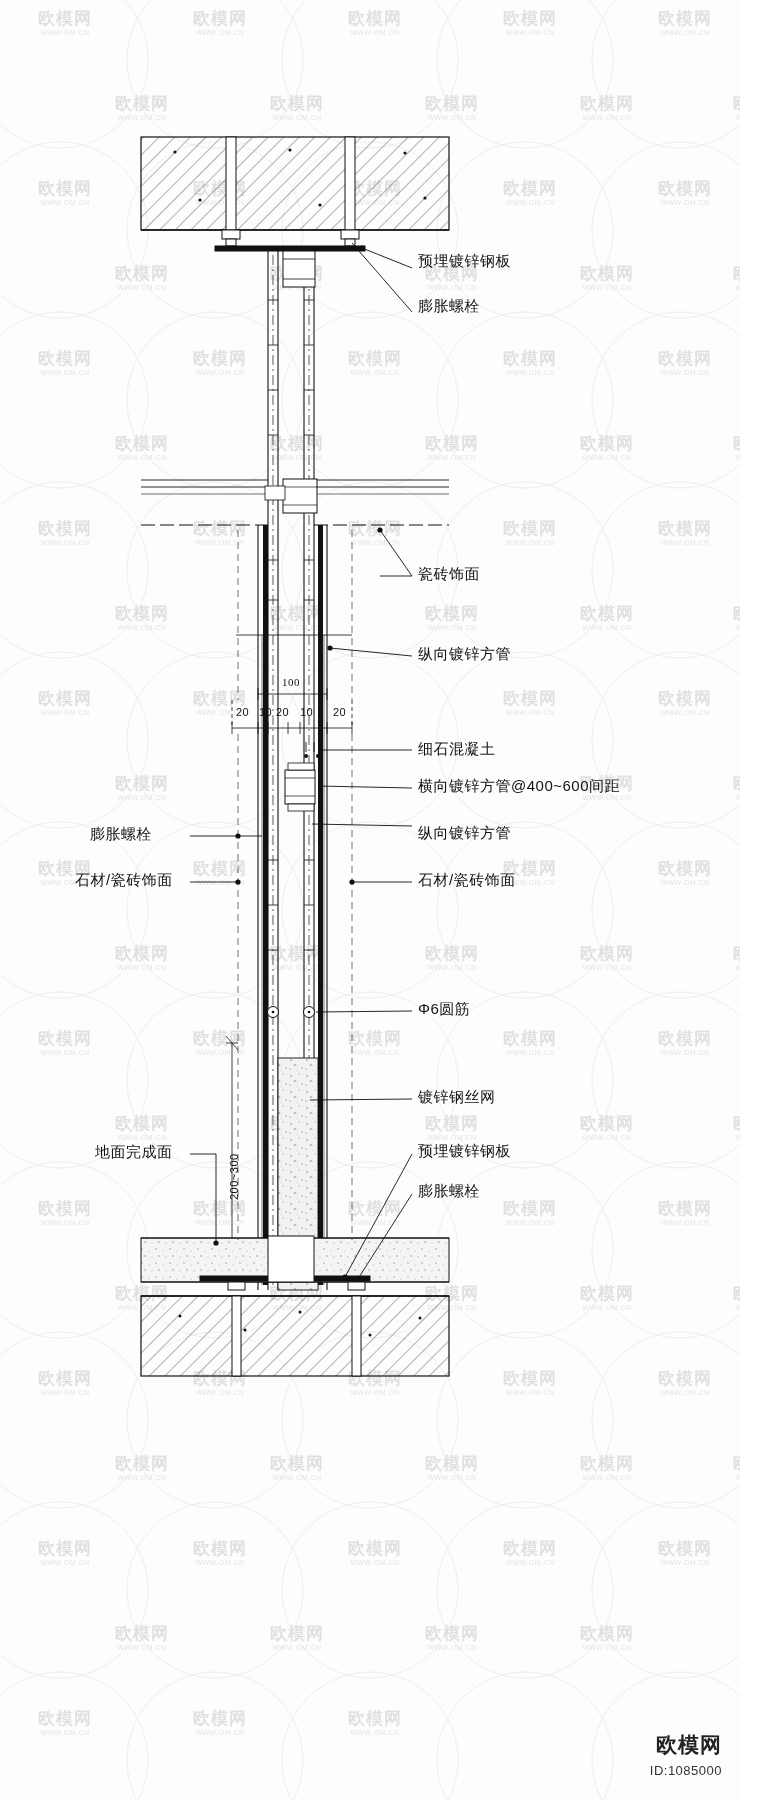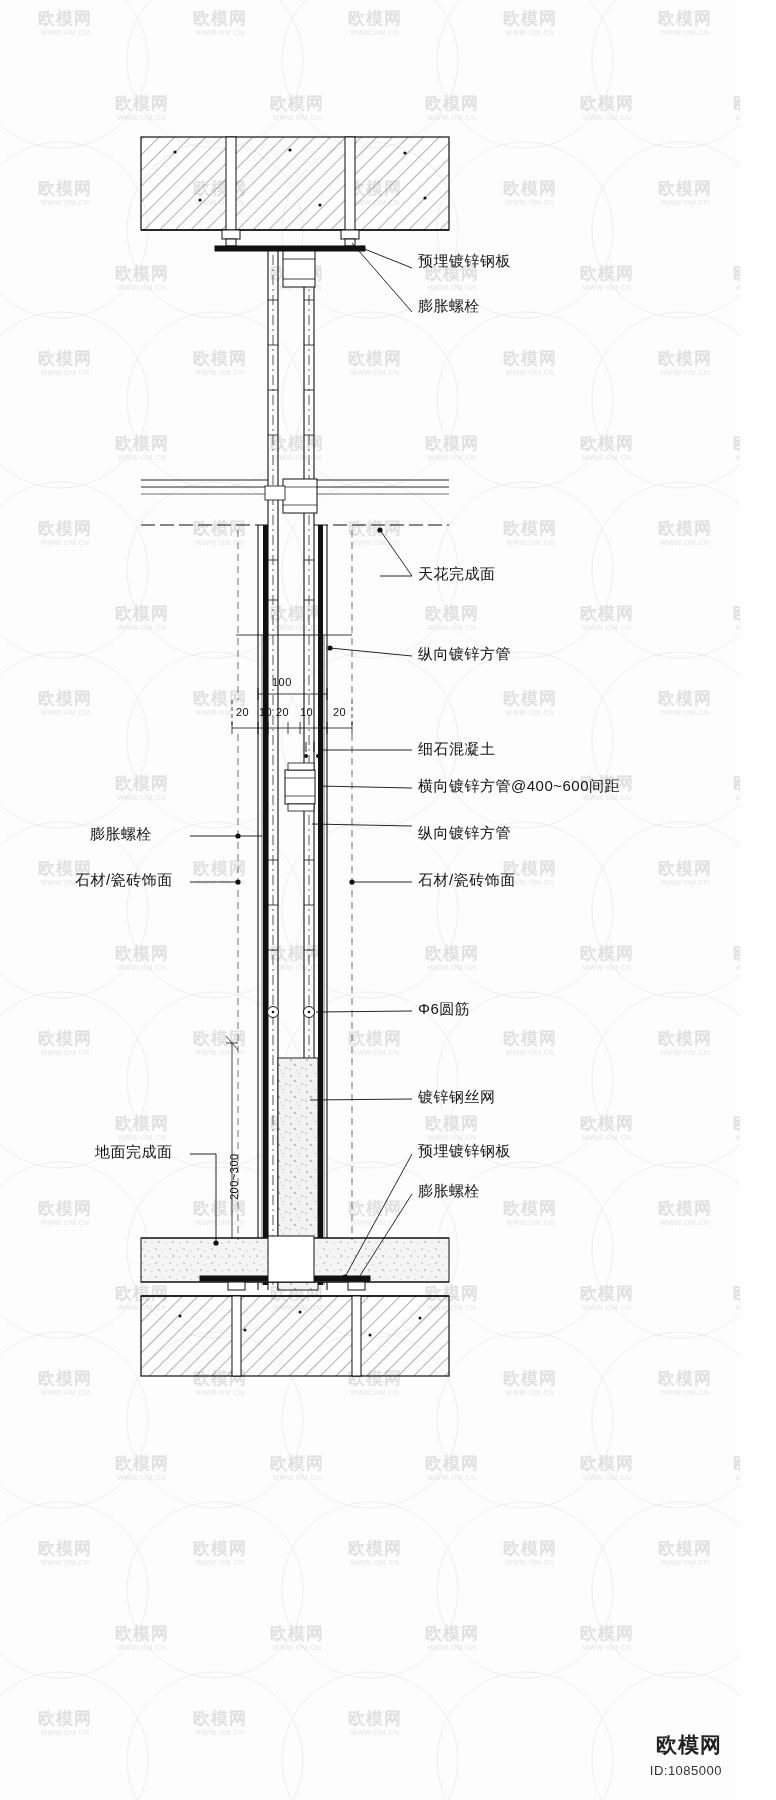--- a/index.html
+++ b/index.html
@@ -832,36 +832,36 @@
         <line x1="304" y1="860" x2="314" y2="860"></line>
           <line x1="304" y1="905" x2="314" y2="905"></line>
         <line x1="304" y1="950" x2="314" y2="950"></line>
       </g>
 
     </g>
   </svg>
 
   <div class="lbl" style="left:418px; top:252px;">预埋镀锌钢板</div>
   <div class="lbl" style="left:418px; top:297px;">膨胀螺栓</div>
-  <div class="lbl" style="left:418px; top:565px;">天花完成面</div>
+  <div class="lbl" style="left:418px; top:565px;">瓷砖饰面</div>
   <div class="lbl" style="left:418px; top:645px;">纵向镀锌方管</div>
   <div class="lbl" style="left:418px; top:740px;">细石混凝土</div>
   <div class="lbl" style="left:418px; top:777px;">横向镀锌方管@400~600间距</div>
   <div class="lbl" style="left:418px; top:824px;">纵向镀锌方管</div>
   <div class="lbl" style="left:418px; top:871px;">石材/瓷砖饰面</div>
   <div class="lbl" style="left:418px; top:1000px;">Φ6圆筋</div>
   <div class="lbl" style="left:418px; top:1088px;">镀锌钢丝网</div>
   <div class="lbl" style="left:418px; top:1142px;">预埋镀锌钢板</div>
   <div class="lbl" style="left:418px; top:1182px;">膨胀螺栓</div>
 
   <div class="lbl" style="left:90px;  top:825px;">膨胀螺栓</div>
   <div class="lbl" style="left:75px;  top:871px;">石材/瓷砖饰面</div>
   <div class="lbl" style="left:95px;  top:1143px;text-align:right;">地面完成面</div>
 
-  <div class="lbl small" style="left:272px; top:676px;">100</div>
+  <div class="lbl small" style="left:282px; top:676px;font-family:Liberation Serif, serif;">100</div>
   <div class="lbl small" style="left:236px; top:706px;">20</div>
   <div class="lbl small" style="left:259px; top:706px;">10</div>
   <div class="lbl small" style="left:276px; top:706px;">20</div>
   <div class="lbl small" style="left:300px; top:706px;">10</div>
   <div class="lbl small" style="left:333px; top:706px;">20</div>
 
   <div class="lbl small vert" style="left:228px; top:1200px;">200~300</div>
 
   <div class="brand">
     <div class="b-name">欧模网</div>

